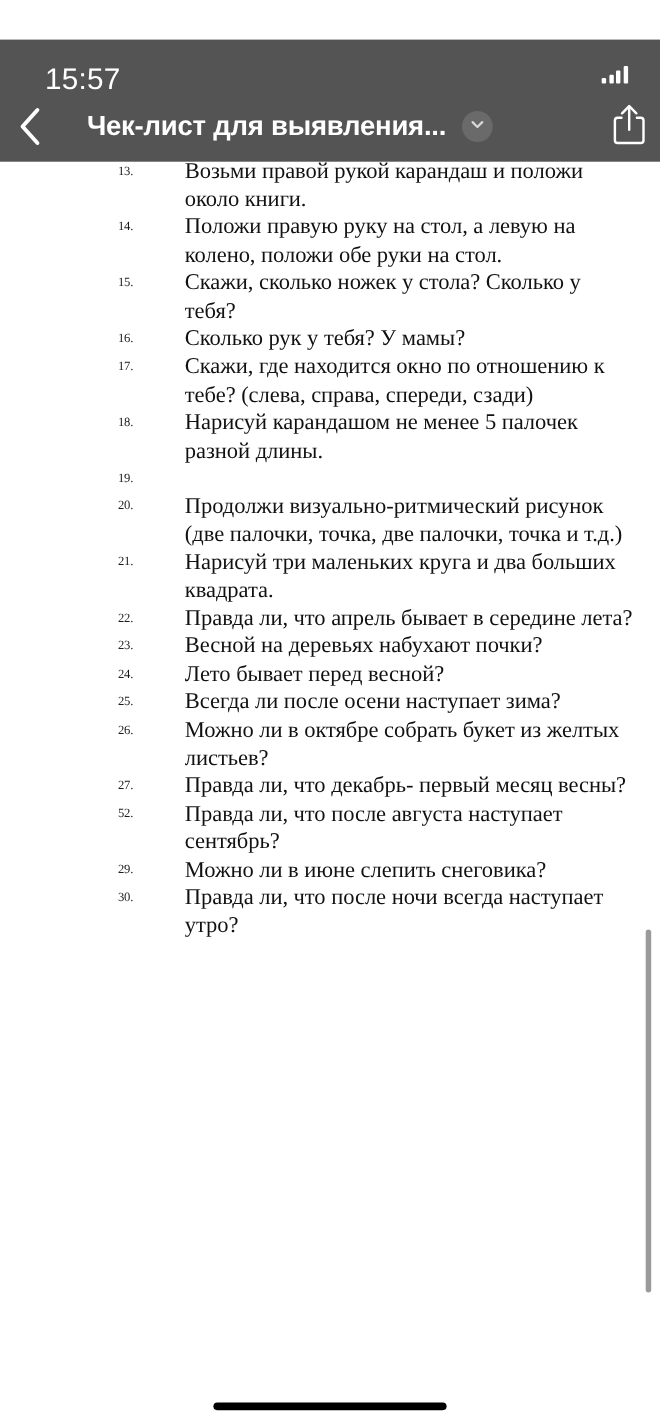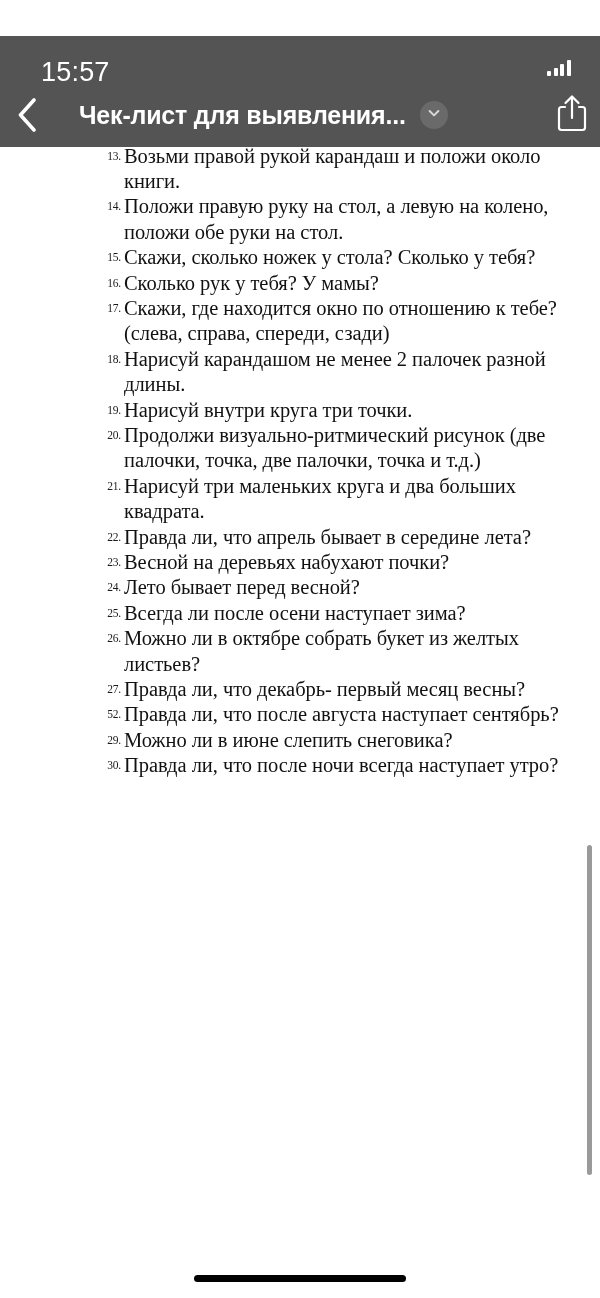--- a/index.html
+++ b/index.html
@@ -67,20 +67,21 @@
     padding-right: 3px;
     letter-spacing: -0.2px;
     font-family: "Liberation Serif", "DejaVu Serif", serif;
   }
   .li-text {
     flex: 1 1 auto;
     display: block;
     max-width: 452px;
     color: #111111;
     letter-spacing: -0.05px;
+    margin-left: 44px;
   }
 
   
   .status-bar {
     position: absolute;
     top: 0;
     left: 0;
     width: 600px;
     height: 72px;
     background: #545454;
@@ -268,25 +269,24 @@
         <li>
           <span class="li-num">16.</span>
           <span class="li-text">Сколько рук у тебя? У мамы?</span>
         </li>
         <li>
           <span class="li-num">17.</span>
           <span class="li-text">Скажи, где находится окно по отношению к тебе? (слева, справа, спереди, сзади)</span>
         </li>
         <li>
           <span class="li-num">18.</span>
-          <span class="li-text">Нарисуй карандашом не менее 2 палочек разной длины.</span>
+          <span class="li-text">Нарисуй карандашом не менее 5 палочек разной длины.</span>
         </li>
         <li>
           <span class="li-num">19.</span>
-          <span class="li-text">Нарисуй внутри круга три точки.</span>
         </li>
         <li>
           <span class="li-num">20.</span>
           <span class="li-text">Продолжи визуально-ритмический рисунок (две палочки, точка, две палочки, точка и т.д.)</span>
         </li>
         <li>
           <span class="li-num">21.</span>
           <span class="li-text">Нарисуй три маленьких круга и два больших квадрата.</span>
         </li>
         <li>

